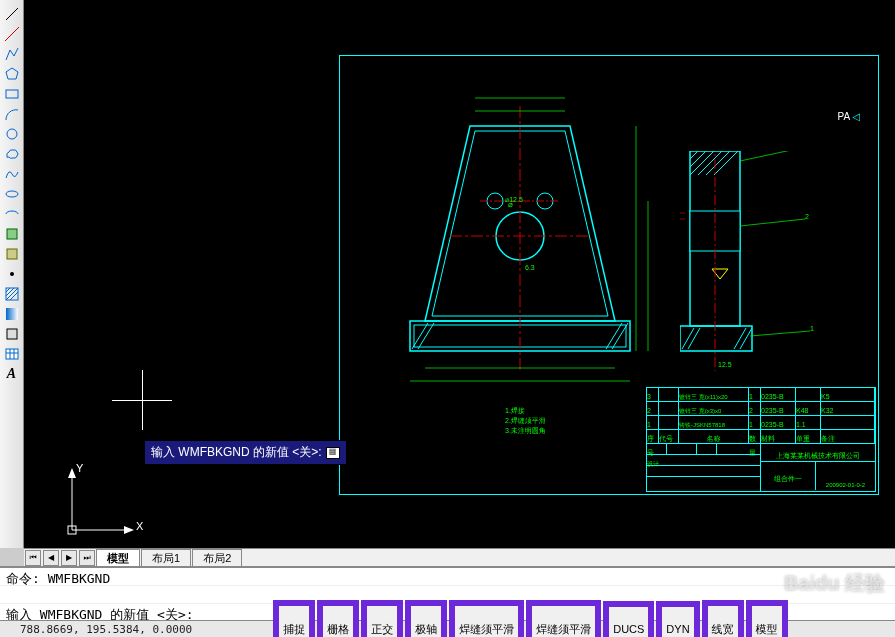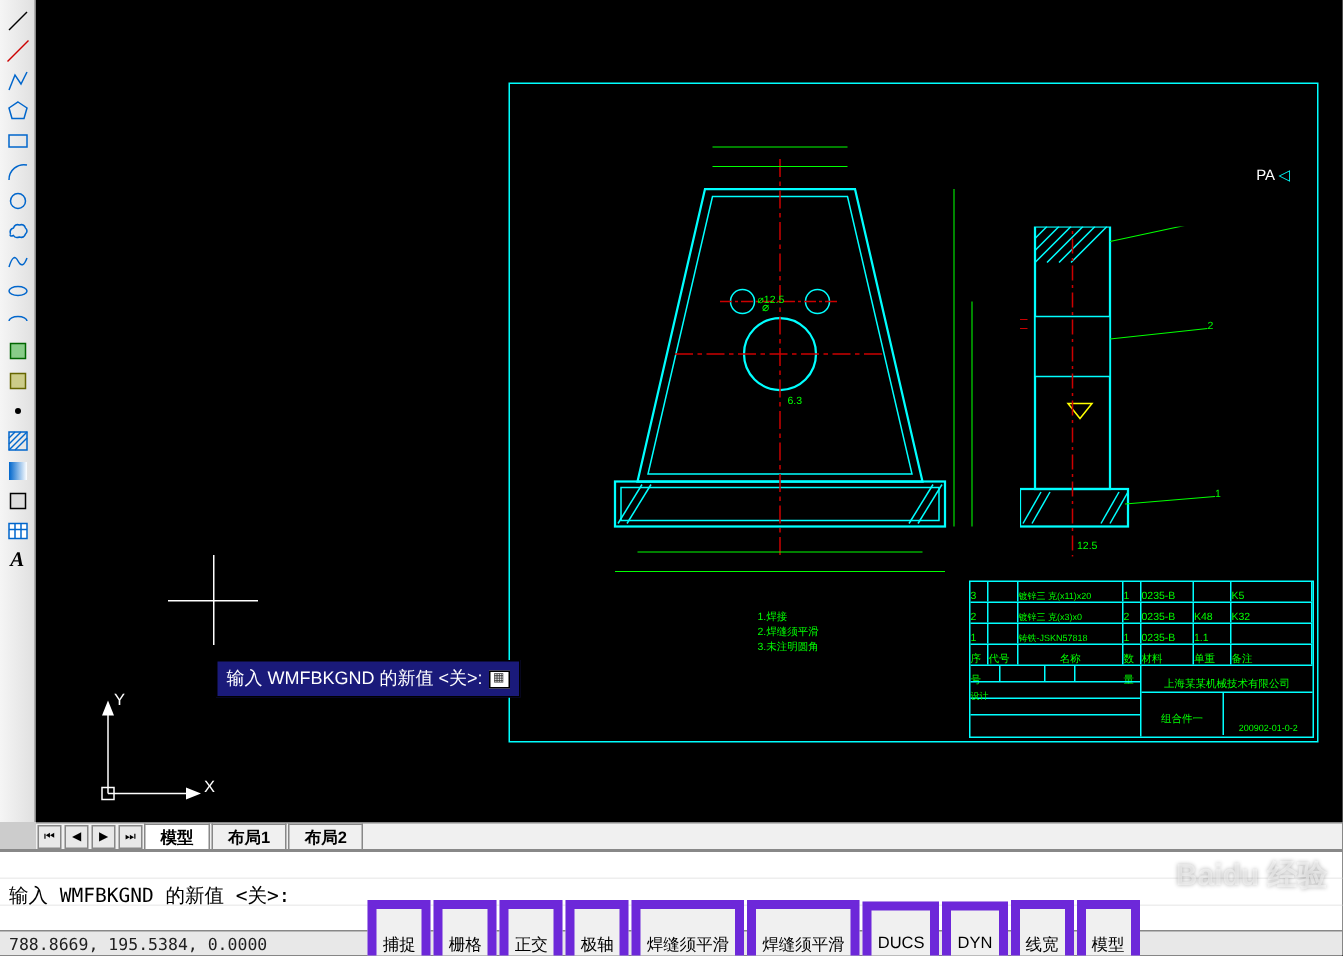--- a/index.html
+++ b/index.html
@@ -76,38 +76,37 @@
   .tab-btn-nav {
     width: 16px; height: 16px; border: 1px solid #888;
     background: #e8e8e8; display: flex; align-items: center;
     justify-content: center; font-size: 8px; margin: 0 1px;
     cursor: pointer;
   }
   .tab {
     padding: 1px 10px; border: 1px solid #888; border-bottom: none;
     background: #f0f0f0; margin-right: 1px; font-size: 11px;
     cursor: pointer;
-    font-weight: bold;
   }
   .tab.active { background: #fff; font-weight: bold; }
   .command-area {
     position: absolute; left: 0; top: 566px; right: 0; height: 54px;
     background: #fff; border-top: 2px solid #888;
   }
   .cmd-line {
     padding: 2px 6px; font-size: 13px; color: #000;
     font-family: SimSun, monospace; height: 18px;
     border-bottom: 1px solid #eee;
   }
   .status-bar {
     position: absolute; left: 0; bottom: 0; right: 0; height: 17px;
     background: #e8e8e8; display: flex; align-items: center;
     border-top: 1px solid #888; font-size: 11px;
   }
-  .coord { padding: 0 6px; color: #222; font-family: monospace; }
+  .coord { padding: 0 20px; color: #222; font-family: monospace; }
   .status-toggle {
     border: 6px solid #6d28d9; padding: 16px 4px; margin: 0 1px;
     background: #f0f0f0; font-size: 11px; cursor: pointer;
   }
   .watermark {
     position: absolute; right: 10px; bottom: 40px;
     color: rgba(255,255,255,0.45); font-size: 20px; font-weight: bold;
     text-shadow: 0 0 3px rgba(0,0,0,0.3);
     pointer-events: none;
   }
@@ -396,20 +395,21 @@
   <div class="tab-btn-nav">⏮</div>
   <div class="tab-btn-nav">◀</div>
   <div class="tab-btn-nav">▶</div>
   <div class="tab-btn-nav">⏭</div>
   <div class="tab active">模型</div>
   <div class="tab">布局1</div>
   <div class="tab">布局2</div>
 </div>
 
 <div class="command-area">
+  <div class="cmd-line">命令: WMFBKGND</div>
   <div class="cmd-line"></div>
   <div class="cmd-line">输入 WMFBKGND 的新值 &lt;关&gt;:</div>
 </div>
 
 <div class="status-bar">
   <span class="coord">788.8669, 195.5384, 0.0000</span>
   <span style="flex:0 0 60px"></span>
   <span class="status-toggle">捕捉</span>
   <span class="status-toggle">栅格</span>
   <span class="status-toggle">正交</span>

